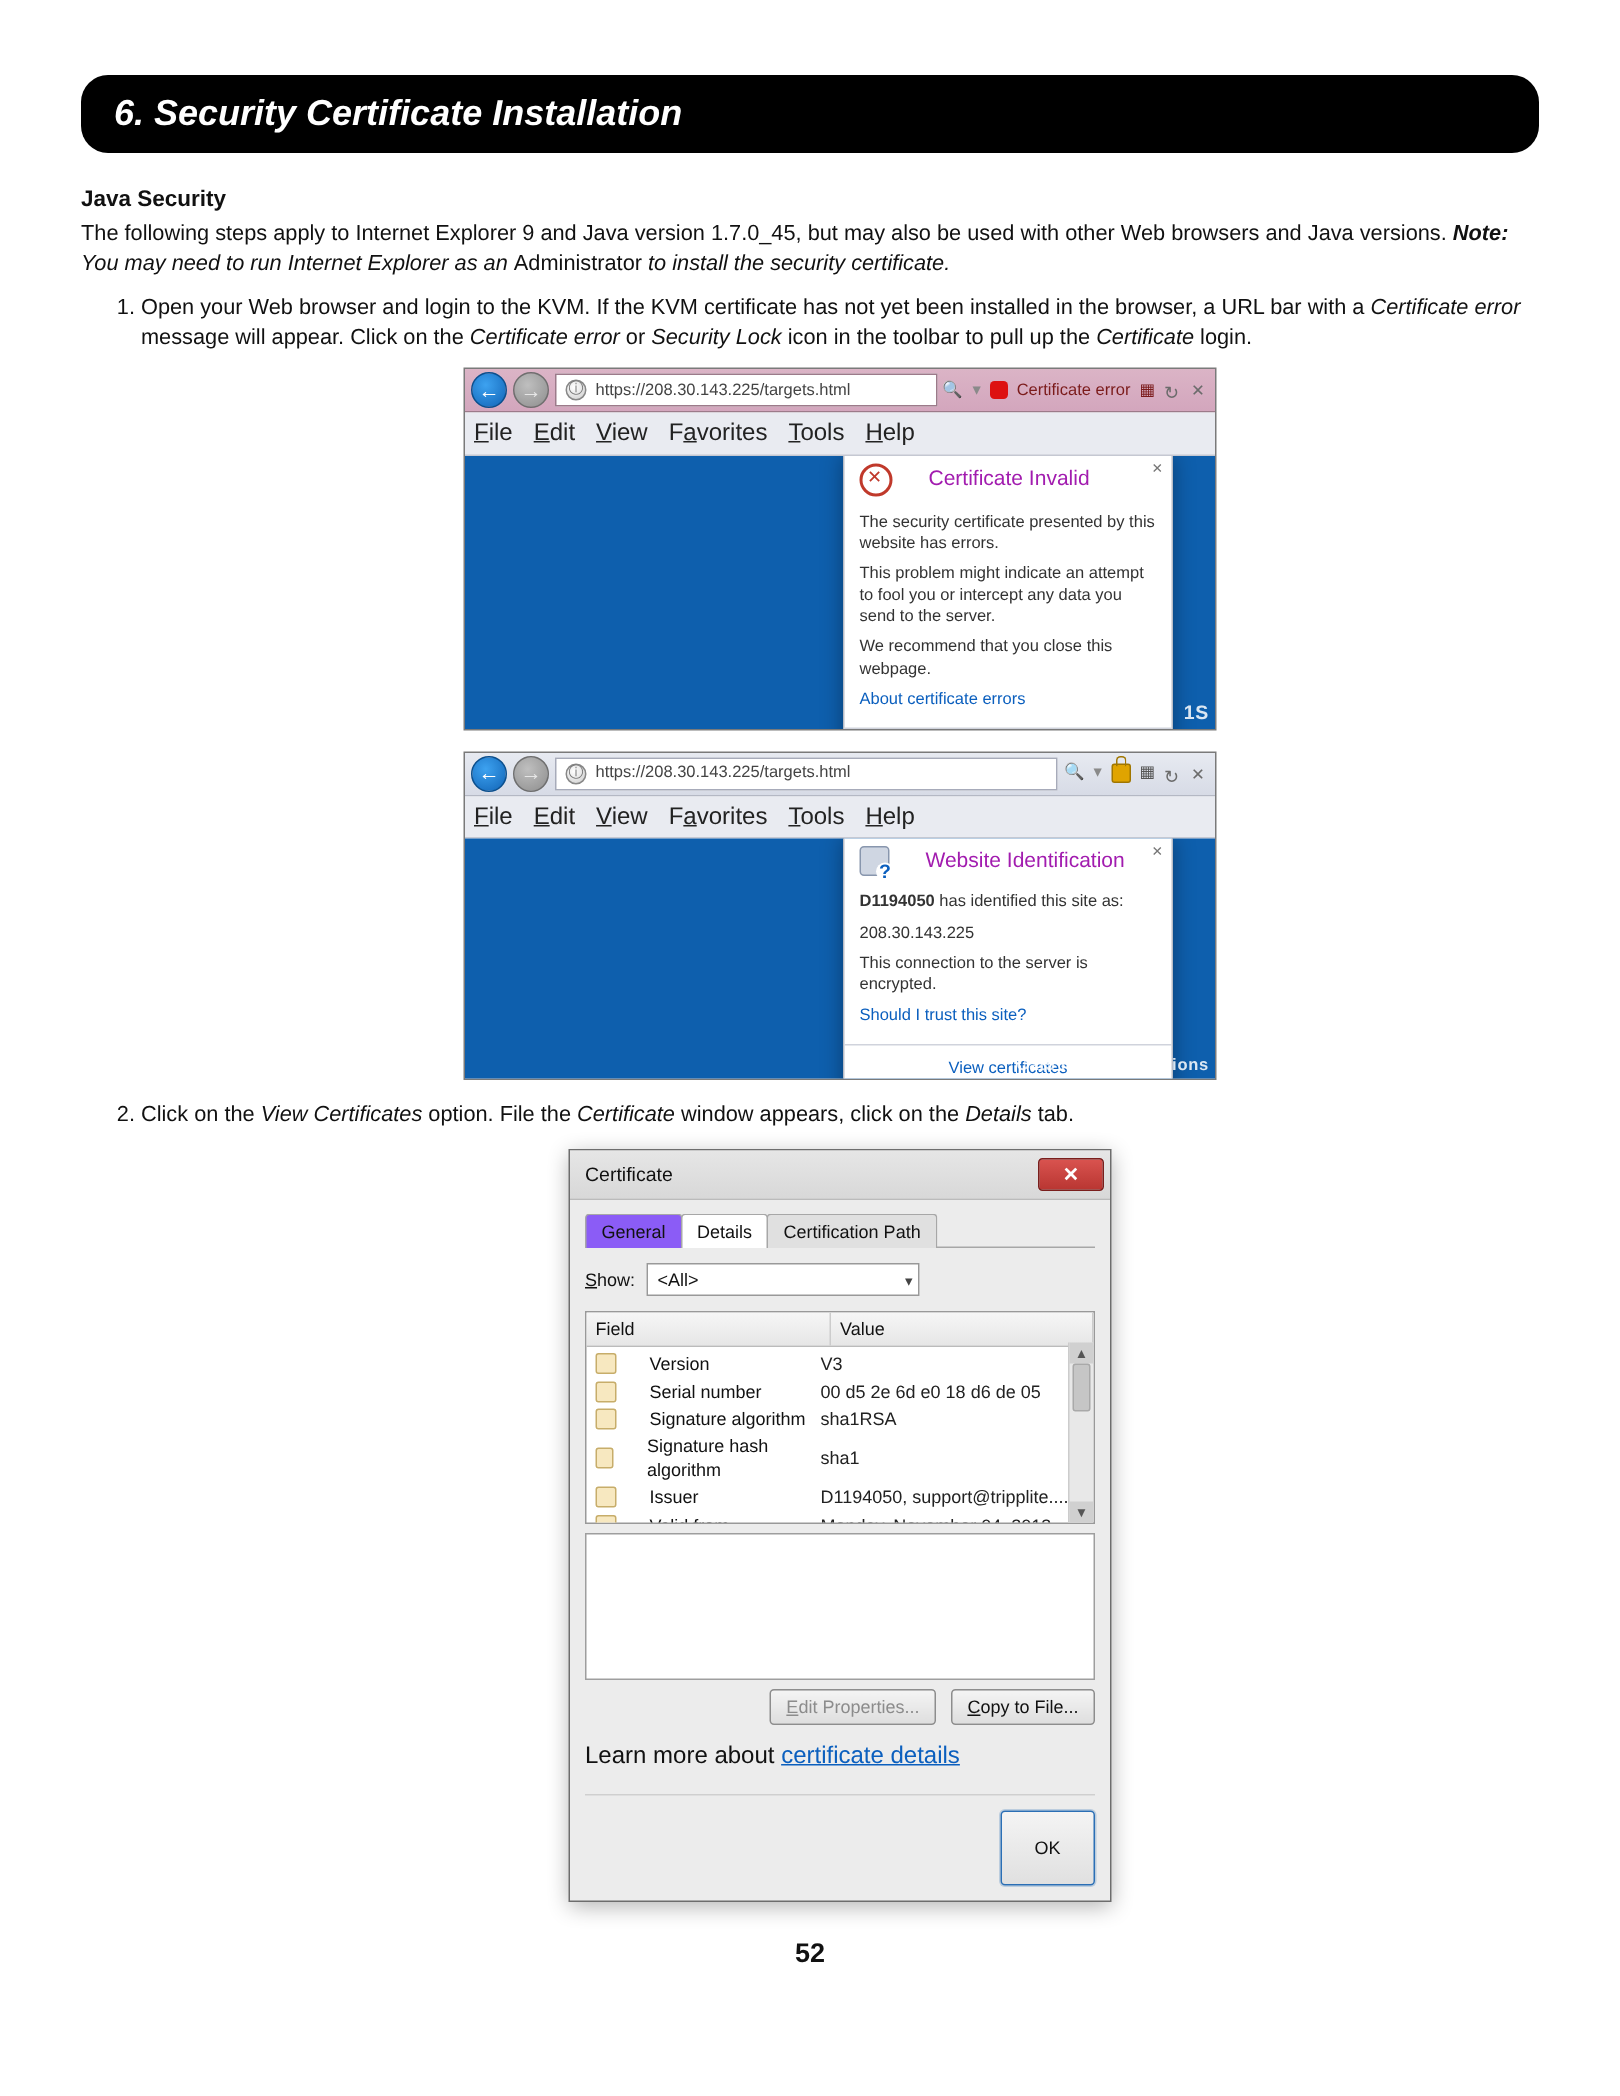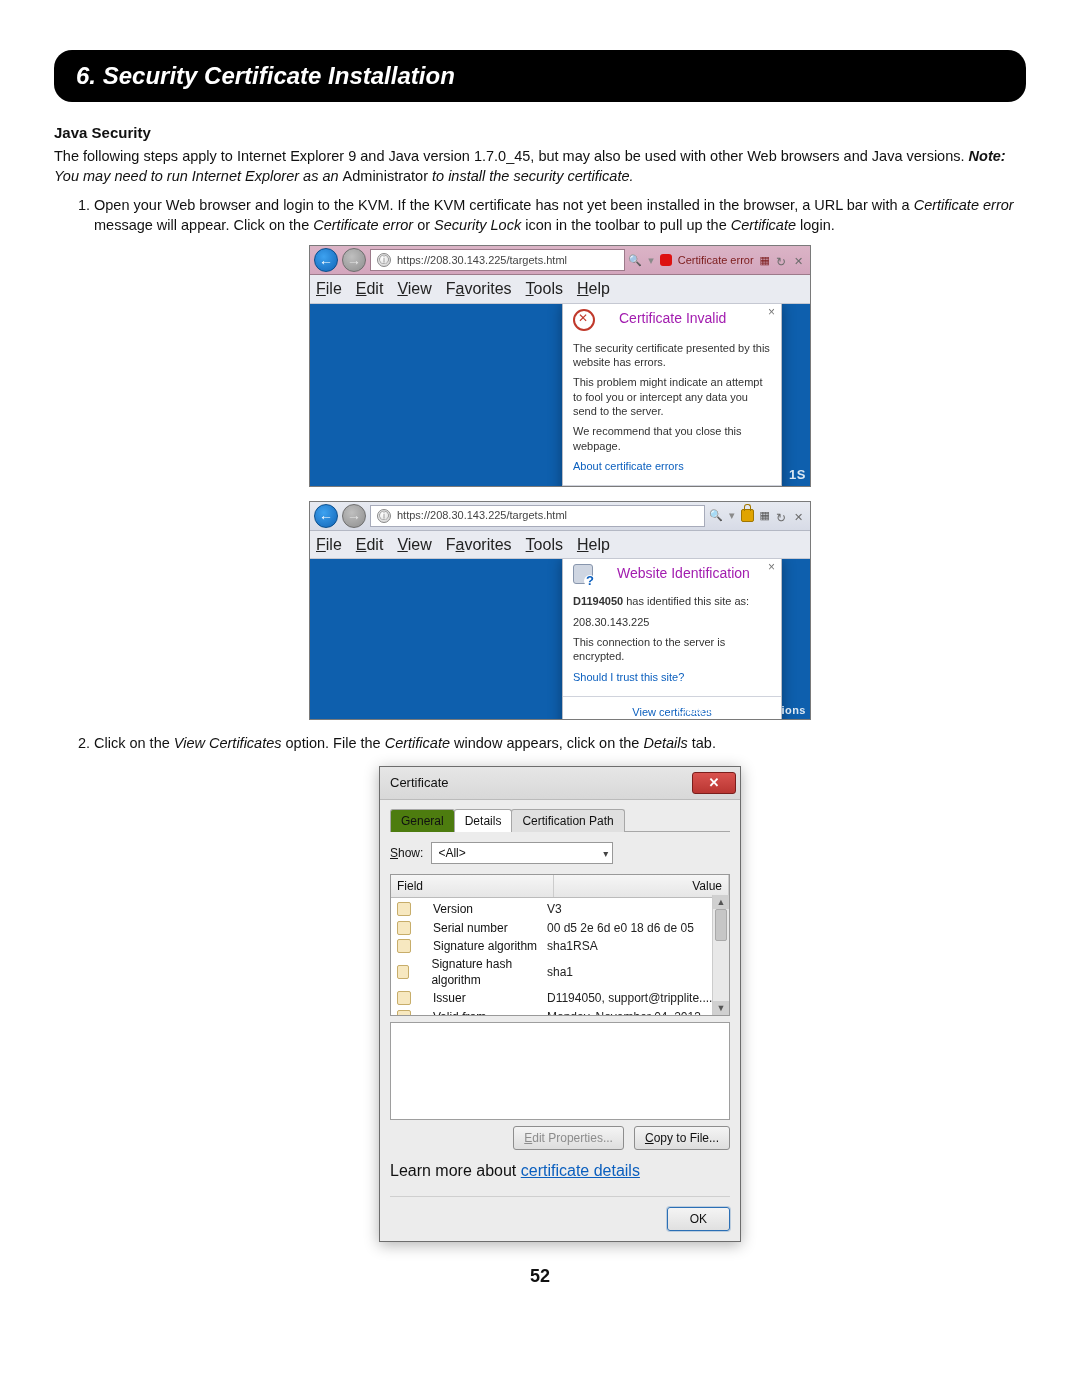--- a/index.html
+++ b/index.html
@@ -128,46 +128,46 @@
   .cert-title{
     background:linear-gradient(#e6e6e6,#d8d8d8);
     padding:5px 4px 5px 10px; font-size:13px; display:flex; align-items:center;
     border-bottom:1px solid #bbb;
   }
   .cert-title .sp{flex:1;}
   .cert-x{width:42px;height:20px;background:linear-gradient(#d9534f,#b93632);border:1px solid #7a1e1c;border-radius:3px;color:#fff;display:flex;align-items:center;justify-content:center;font-weight:700;}
   .cert-body{padding:8px 10px 10px 10px;font-size:12px;}
   .tabs{display:flex;border-bottom:1px solid #a7a7a7;margin-bottom:10px;}
   .tab{border:1px solid #a7a7a7;border-bottom:none;padding:3px 10px;background:#e0e0e0;margin-right:-1px;border-radius:3px 3px 0 0;position:relative;top:1px;}
-  .tab.first{background:#4d7c0f;}
+  .tab.first{background:#8b5cf6;}
   .tab.active{background:#fff;z-index:2;}
   .show-row{display:flex;align-items:center;gap:8px;margin-bottom:10px;}
   .dd{flex: 0 0 170px;background:#fff;border:1px solid #999;height:20px;display:flex;align-items:center;justify-content:space-between;padding:0 4px 0 6px;}
   .dd .chev::before{content:"▾";color:#444;font-size:10px;}
   .list{border:1px solid #999;background:#fff;height:140px;overflow:hidden;position:relative;}
   .lhead{display:flex;background:linear-gradient(#f6f6f6,#e6e6e6);border-bottom:1px solid #bbb;font-size:12px;}
   .lhead div{padding:3px 6px;border-right:1px solid #ccc;}
-  .lhead .c1{flex:0 0 150px;} .lhead .c2{flex:1;text-align:right;}
+  .lhead .c1{flex:0 0 150px;} .lhead .c2{flex:1;}
   .lrows{font-size:12px;padding:2px 0;}
   .lrow{display:flex;padding:1px 6px;align-items:center;}
   .lrow .c1{flex:0 0 150px;display:flex;align-items:center;gap:22px;}
   .lrow .c2{flex:1;white-space:nowrap;overflow:hidden;text-overflow:ellipsis;color:#222;}
   .field-ic{width:12px;height:12px;background:#f7e8c0;border:1px solid #c7ad6a;border-radius:2px;}
   .sc{position:absolute;top:20px;right:0;bottom:0;width:16px;background:#e8e8e8;border-left:1px solid #ccc;}
   .sc .up,.sc .dn{height:14px;background:#d0d0d0;display:flex;align-items:center;justify-content:center;font-size:9px;color:#555;}
   .sc .dn{position:absolute;bottom:0;left:0;right:0;}
   .sc .th{position:absolute;top:14px;left:2px;right:2px;height:30px;background:#c6c6c6;border:1px solid #a9a9a9;border-radius:2px;}
   .textarea{border:1px solid #9e9e9e;background:#fff;height:96px;margin-top:6px;}
   .btn-row{display:flex;justify-content:flex-end;gap:10px;margin-top:6px;}
   .w-btn{border:1px solid #8d8d8d;background:linear-gradient(#f4f4f4,#dedede);padding:3px 10px;border-radius:3px;font-size:12px;}
   .w-btn.disabled{color:#8c8c8c;}
   .learn{margin-top:10px;font-size:16px;}
   .learn .lk{color:#0b5fbe;text-decoration:underline;}
   .ok-row{border-top:1px solid #cfcfcf;margin-top:14px;padding-top:10px;display:flex;justify-content:flex-end;}
-  .ok-btn{border:1px solid #2b6fb5;background:linear-gradient(#f4f4f4,#e0e0e0);padding:3px 22px;border-radius:3px;font-size:12px;box-shadow:0 0 0 1px rgba(43,111,181,.25);}
+  .ok-btn{border:1px solid #2b6fb5;background:linear-gradient(#f4f4f4,#e0e0e0);padding:16px 22px;border-radius:3px;font-size:12px;box-shadow:0 0 0 1px rgba(43,111,181,.25);}
   .page-num{ text-align:center; font-weight:700; margin-top:24px; font-size:18px;}
 </style>
 </head>
 <body>
 
 <div class="page">
   <div class="section-header">6. Security Certificate Installation</div>
 
   <div class="subhead">Java Security</div>
 

